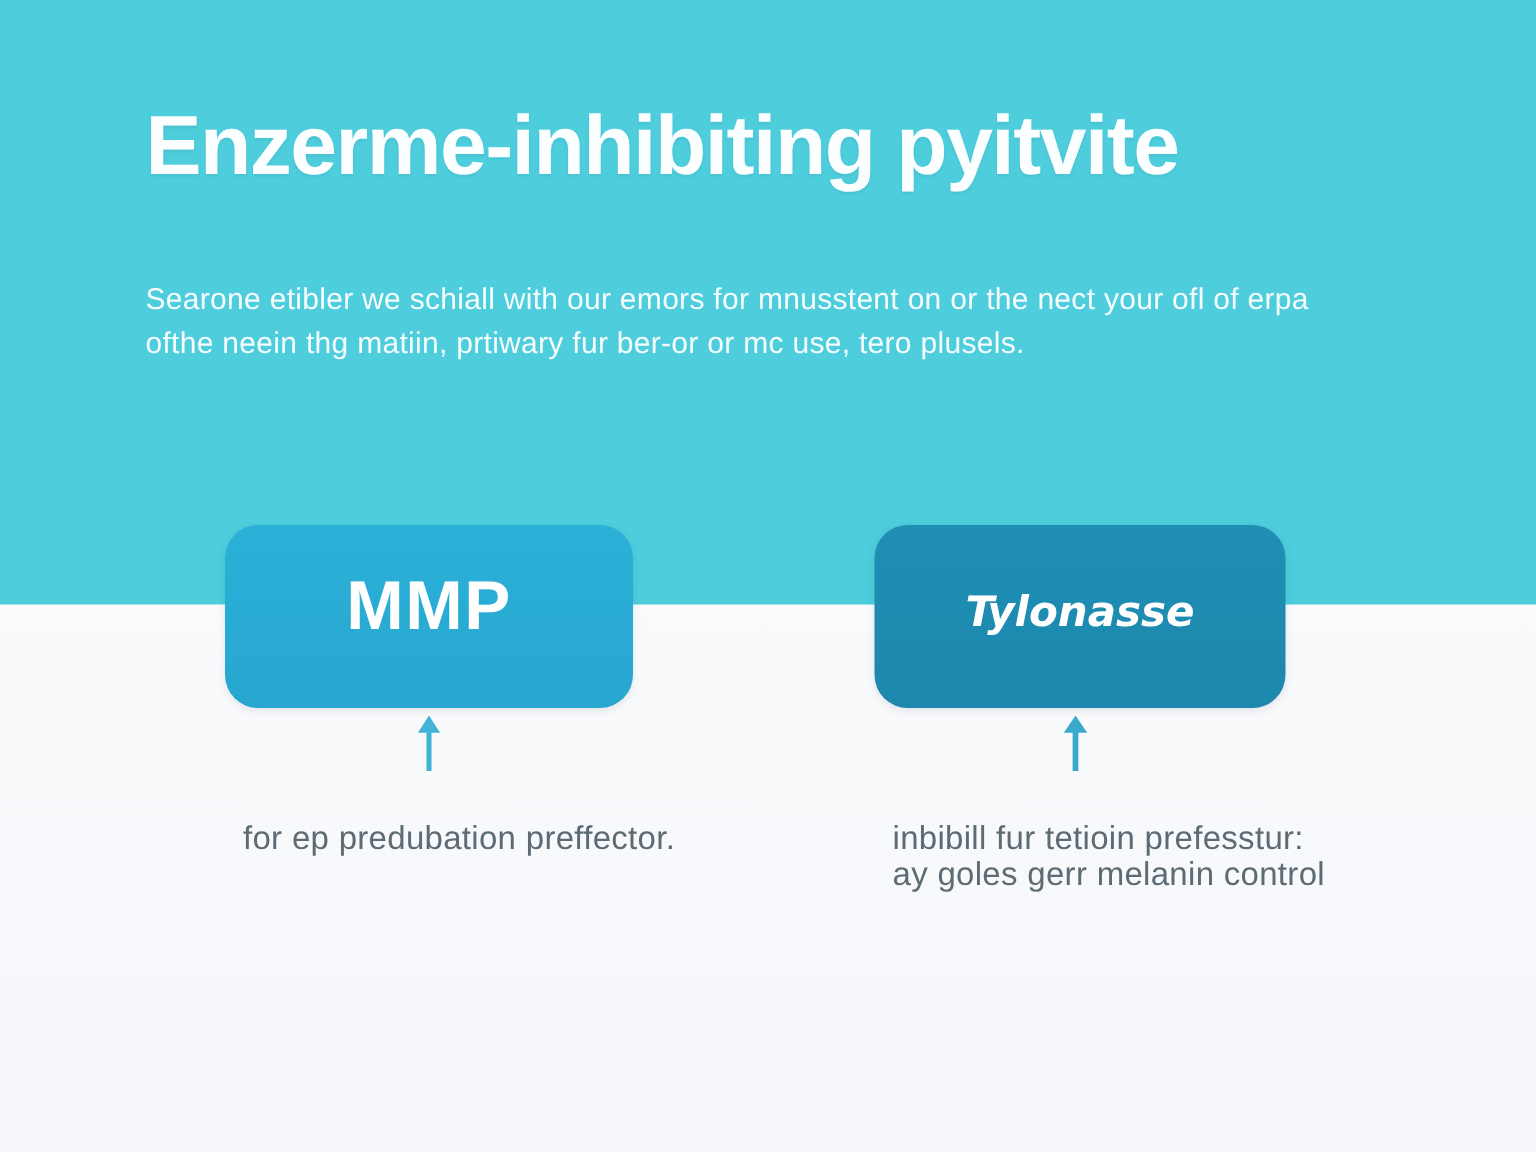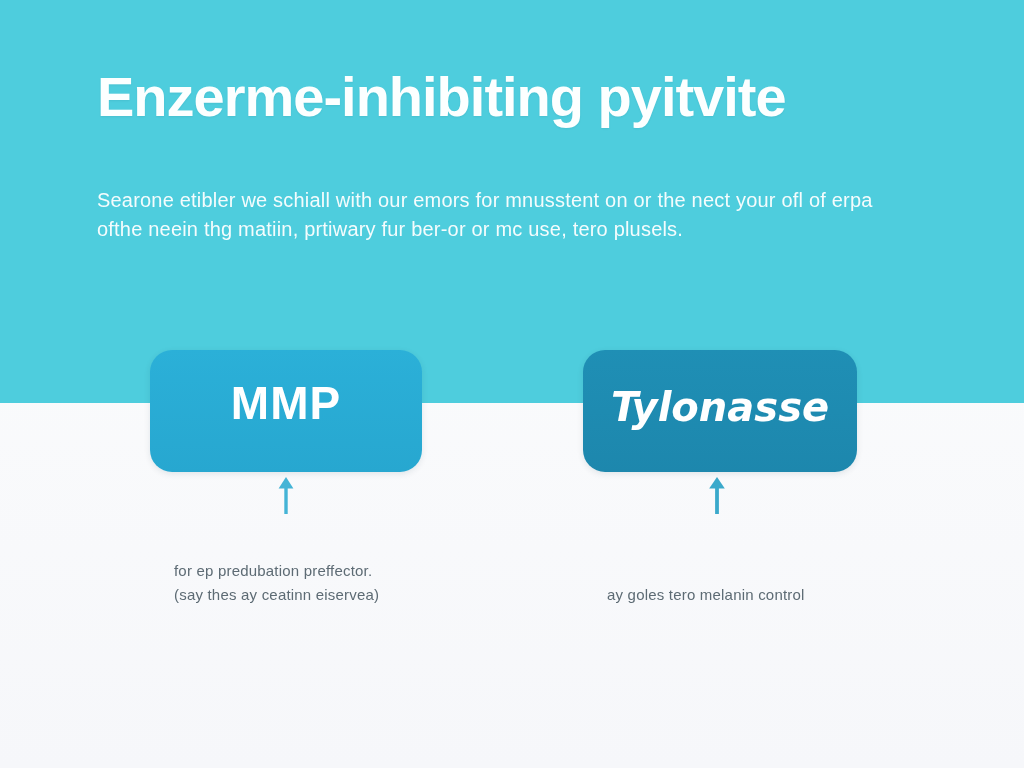--- a/index.html
+++ b/index.html
@@ -48,21 +48,21 @@
   .enzyme-box.right{
     left:583px;width:274px;
     background:linear-gradient(180deg,var(--box2-background,#1f8fb5) 0%,#1d87ad 100%);
   }
   .box-label{
     color:var(--box-text,#ffffff);
     font-weight:700;font-size:46px;letter-spacing:1px;
     transform:translateY(-8px);
   }
   .enzyme-box.right .box-label{
-    font-style:italic;font-size:40px;letter-spacing:0;
+    font-style:italic;font-size:28px;letter-spacing:0;
     transform:translateY(-4px);
     font-family:"DejaVu Sans","Liberation Sans",cursive,sans-serif;
   }
   
   .arrow{
     position:absolute;top:476px;width:24px;height:40px;
     color:var(--arrow,#44b4d6);z-index:1;
   }
   .arrow.left{left:274px;}
   .arrow.right{left:705px;color:#3aa9cb;}
@@ -70,21 +70,21 @@
   
   .label-block{position:absolute;top:543px;width:330px;}
   .label-block.left{left:158px;}
   .label-block.right{left:591px;}
   .label-heading{
     margin:0 0 14px 0;
     font-size:28px;font-weight:700;letter-spacing:0.2px;
     color:var(--label-heading,#1f9ec4);
   }
   .label-desc{
-    margin:16px;font-size:15px;line-height:24px;
+    margin:4px;font-size:22px;line-height:24px;
     color:var(--description-text,#5d6b74);letter-spacing:0.2px;
   }
 </style>
 </head>
 <body>
 
 <div class="slide">
 
   <div class="header">
     <h1 class="title">Enzerme-inhibiting pyitvite</h1>
@@ -110,23 +110,22 @@
 
   <div class="arrow right">
     <svg viewBox="0 0 24 40" xmlns="http://www.w3.org/2000/svg">
       <line x1="12" y1="38" x2="12" y2="11" stroke="currentColor" stroke-width="3.8"></line>
       <path d="M12 1 L4.2 12.5 L19.8 12.5 Z" fill="currentColor"></path>
     </svg>
   </div>
 
   <div class="label-block left">
     <p class="label-desc"><span>for ep predubation preffector.</span><br>
-      <span>(say thes ay ceatinn eiservea)</span>
     </p>
   </div>
 
   <div class="label-block right">
-    <p class="label-desc"><br>
-      <span>ay goles tero melanin control</span>
+    <p class="label-desc"><span>inbibill fur tetioin prefesstur:</span><br>
+      <span>ay goles gerr melanin control</span>
     </p>
   </div>
 
 </div>
 
 </body></html>

